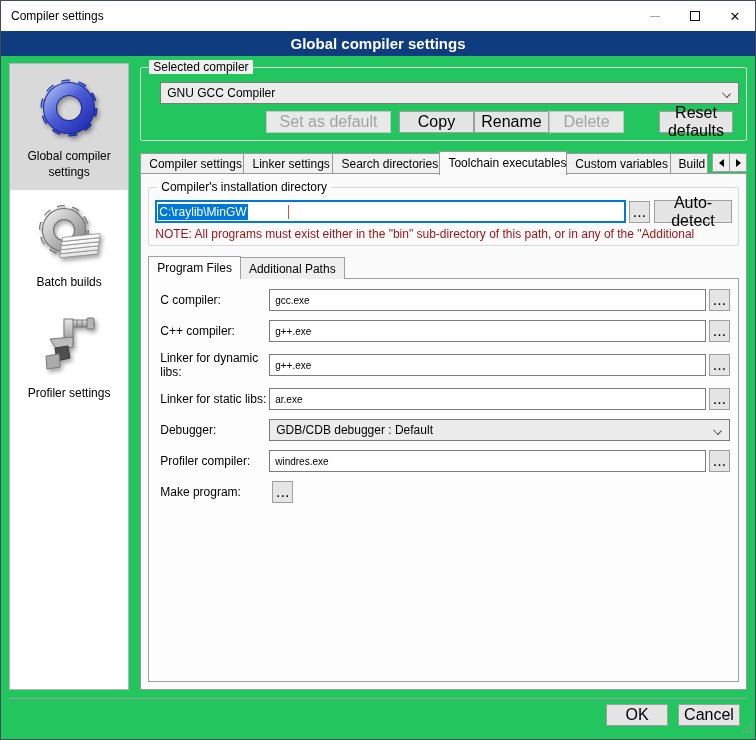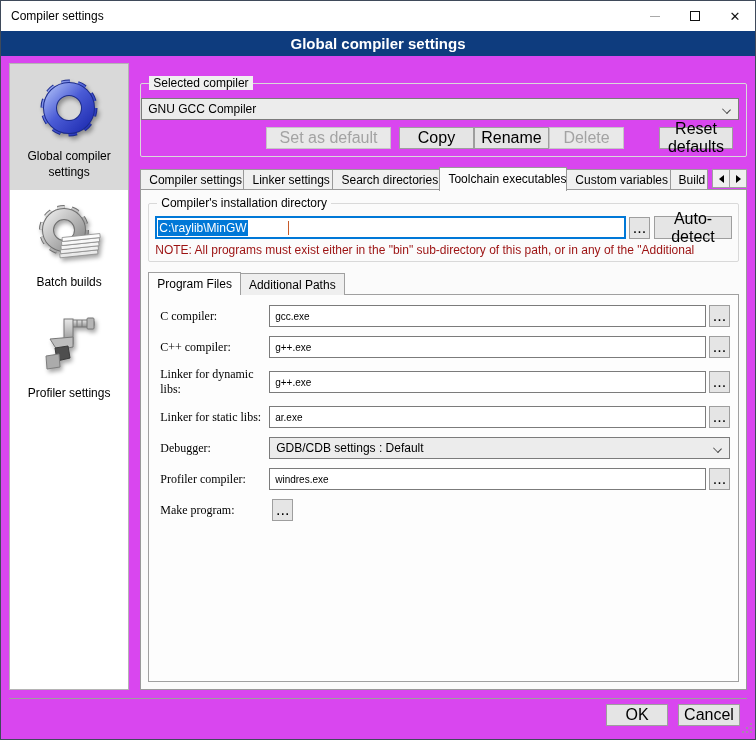--- a/index.html
+++ b/index.html
@@ -1,19 +1,19 @@
 <!DOCTYPE html>
 <html><head>
 <meta charset="utf-8">
 <style>
   * { box-sizing: border-box; margin: 0; padding: 0; }
   html,body { background:#888; }
   body { font-family: "Liberation Sans", sans-serif; font-size:12px; color:#000; }
 
-  .window { width:756px; height:740px; background:#d946ef; border:1px solid #3f4a5a;
+  .window { width:756px; height:740px; background:#22c55e; border:1px solid #3f4a5a;
             display:flex; flex-direction:column; position:relative; margin:0 auto;justify-content:space-between; }
 
   
   .titlebar { height:30px; background:#fff; display:flex; align-items:center; flex:0 0 auto; }
   .title-text { padding-left:10px; font-size:12px; }
   .win-controls { margin-left:auto; display:flex; height:100%; }
   .win-btn { width:40px; display:flex; align-items:center; justify-content:center; cursor:pointer; }
   .min-glyph { width:10px; height:0; border-top:1px solid #a9a9a9; display:block; }
   .max-glyph { width:10px; height:10px; border:1px solid #111; display:block; }
   .close-glyph { font-size:13px; color:#111; line-height:1; }
@@ -35,21 +35,21 @@
                filter:drop-shadow(2px 3px 2px rgba(0,0,0,0.35)); }
   .side-label { line-height:1.35; }
 
   
   .main { flex:1 1 auto; display:flex; flex-direction:column; min-width:0; }
 
   .groupbox { position:relative; border:1px solid #d9d9d9; border-radius:2px; }
   .groupbox > .legend { position:absolute; top:-8px; left:8px; background:#f0f0f0; padding:0 4px; }
   .groupbox.on-light > .legend { background:#fbfbfb; }
 
-  .grp-compiler { margin-top:20px; padding:14px 7px 7px 0; }
+  .grp-compiler { margin-top:4px; padding:14px 7px 7px 19px; }
 
   .combo { height:22px; border:1px solid #7b7b7b; background:#ececec; display:flex;
            align-items:center; padding:0 6px; position:relative; cursor:pointer; }
   .combo .chev { position:absolute; right:8px; top:7px; width:7px; height:7px;
            border-right:1px solid #444; border-bottom:1px solid #444; transform:rotate(45deg) scaleY(0.8); }
 
   .btnrow { display:flex; justify-content:flex-end; margin-top:7px; }
   .btn { height:22px; background:#e5e5e5; border:1px solid #9e9e9e; font-family:"Liberation Sans",sans-serif;
          font-size:16px; display:flex; align-items:center; justify-content:center; cursor:pointer; }
   .btn.disabled { background:#e9e9e9; border-color:#c6c6c6; color:#a3a3a3; cursor:default; }
@@ -88,21 +88,21 @@
 
   
   .subtabstrip { display:flex; margin:10px 7px 0 7px; height:22px; flex:0 0 auto; position:relative; z-index:2; }
   .subtab { border:1px solid #a0a0a0; border-bottom:none; background:#efefef; padding:0 8px;
             display:flex; align-items:center; cursor:pointer; margin-right:-1px; height:22px; margin-top:1px; }
   .subtab.active { background:#fdfdfd; margin-top:0; height:23px; margin-bottom:-1px; }
   .subpanel { flex:1 1 auto; border:1px solid #a0a0a0; background:#fdfdfd; margin:0 7px 7px 7px;
               padding:10px 8px 8px 8px; display:flex; flex-direction:column; min-height:0; }
 
   .field-row { display:flex; align-items:center; margin-bottom:9px; flex:0 0 auto; }
-  .field-label { width:112px; flex:0 0 auto; padding-left:3px;font-family:Liberation Serif, serif; }
+  .field-label { width:112px; flex:0 0 auto; padding-left:3px; }
   .field-input { flex:1 1 auto; height:22px; border:1px solid #7b7b7b; background:#fff; padding:0 5px;
                  font-family:"Liberation Sans",sans-serif; font-size:10px; color:#000; min-width:0; }
   .field-combo { flex:1 1 auto; }
 
   
   .footer-sep { border-top:1px solid #9f9f9f; margin:0 8px; flex:0 0 auto; }
   .footer { height:40px; flex:0 0 auto; display:flex; align-items:center; justify-content:flex-end;
             padding:0 15px 8px 0; position:relative; }
   .b-ok,.b-cancel { width:62px; }
   .b-cancel { margin-left:10px; }
@@ -278,21 +278,21 @@
 
           <div class="field-row">
             <span class="field-label">Linker for static libs:</span>
             <input class="field-input" type="text" value="ar.exe" style="">
             <button class="btn browse-btn">...</button>
           </div>
 
           <div class="field-row">
             <span class="field-label">Debugger:</span>
             <div class="combo field-combo">
-              <span>GDB/CDB settings : Default</span>
+              <span>GDB/CDB debugger : Default</span>
               <span class="chev"></span>
             </div>
           </div>
 
           <div class="field-row">
             <span class="field-label">Profiler compiler:</span>
             <input class="field-input" type="text" value="windres.exe" style="">
             <button class="btn browse-btn">...</button>
           </div>
 

